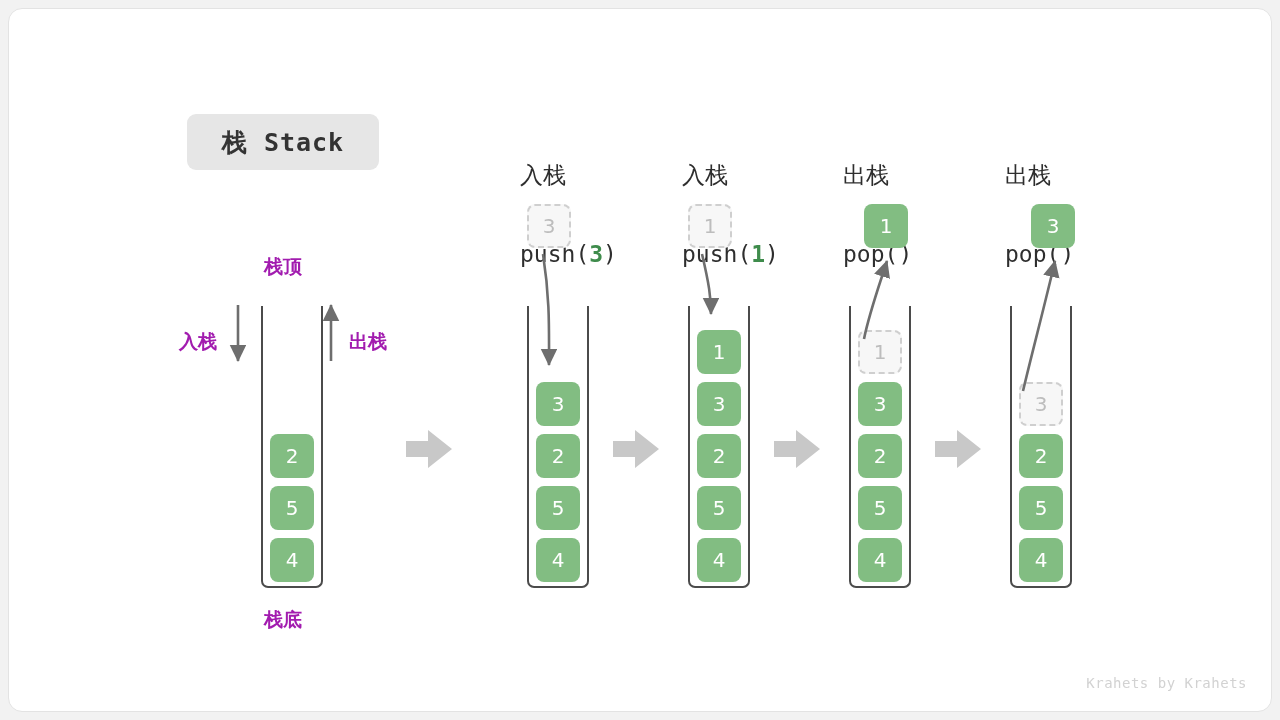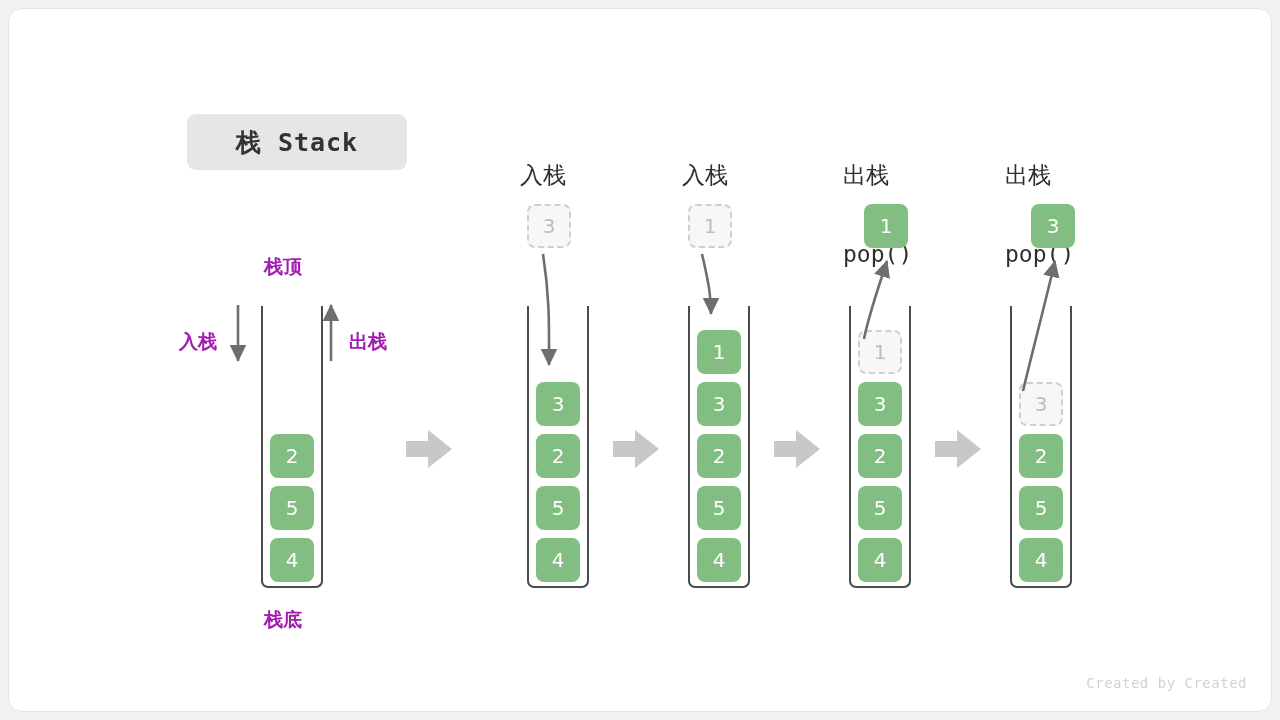--- a/index.html
+++ b/index.html
@@ -16,21 +16,21 @@
     background: #ffffff;
     border: 1px solid #e3e3e3;
     border-radius: 14px;
   }
   #stage { position: absolute; left: 0; top: 0; width: 1264px; height: 704px; }
 
   
   .title-badge {
     position: absolute;
     left: 178px; top: 105px;
-    width: 220px; height: 56px;
+    width: 192px; height: 56px;
     background: #e6e6e6;
     border-radius: 9px;
     display: flex; align-items: center; justify-content: center;
     font-family: "DejaVu Sans Mono", monospace;
     font-size: 25px; font-weight: 700;
     color: #333333;
     letter-spacing: 1px;
     white-space: pre;
   }
 
@@ -117,32 +117,32 @@
   <div class="label" style="left:170px; top:320px;">入栈</div>
   <div class="label" style="left:340px; top:320px;">出栈</div>
 
   <div class="stack-box" style="left:252px; top:297px; height:282px;"></div>
   <div class="cell" style="left:261px; top:425px;">2</div>
   <div class="cell" style="left:261px; top:477px;">5</div>
   <div class="cell" style="left:261px; top:529px;">4</div>
 
   <div class="col-head" style="left:511px; top:105px;">
     <span class="cn">入栈</span>
-    </div>
+    <span class="code"><span>push(</span><span class="arg">3</span><span>)</span></span></div>
 
   <div class="cell ghost" style="left:518px; top:195px;">3</div>
   <div class="stack-box" style="left:518px; top:297px; height:282px;"></div>
   <div class="cell" style="left:527px; top:373px;">3</div>
   <div class="cell" style="left:527px; top:425px;">2</div>
   <div class="cell" style="left:527px; top:477px;">5</div>
   <div class="cell" style="left:527px; top:529px;">4</div>
 
   <div class="col-head" style="left:673px; top:105px;">
     <span class="cn">入栈</span>
-    </div>
+    <span class="code"><span>push(</span><span class="arg">1</span><span>)</span></span></div>
 
   <div class="cell ghost" style="left:679px; top:195px;">1</div>
   <div class="stack-box" style="left:679px; top:297px; height:282px;"></div>
   <div class="cell" style="left:688px; top:321px;">1</div>
   <div class="cell" style="left:688px; top:373px;">3</div>
   <div class="cell" style="left:688px; top:425px;">2</div>
   <div class="cell" style="left:688px; top:477px;">5</div>
   <div class="cell" style="left:688px; top:529px;">4</div>
 
   <div class="col-head" style="left:834px; top:105px;">
@@ -193,16 +193,16 @@
       <path d="M604,432 h22 v-11 l24,19 -24,19 v-11 h-22 z"></path>
     </g>
     <g fill="#c8c8c8">
       <path d="M765,432 h22 v-11 l24,19 -24,19 v-11 h-22 z"></path>
     </g>
     <g fill="#c8c8c8">
       <path d="M926,432 h22 v-11 l24,19 -24,19 v-11 h-22 z"></path>
     </g>
   </svg>
 
-  <div class="watermark">Created by Created</div>
+  <div class="watermark">Krahets by Krahets</div>
 
 </div>
 </div>
 
 </body></html>

